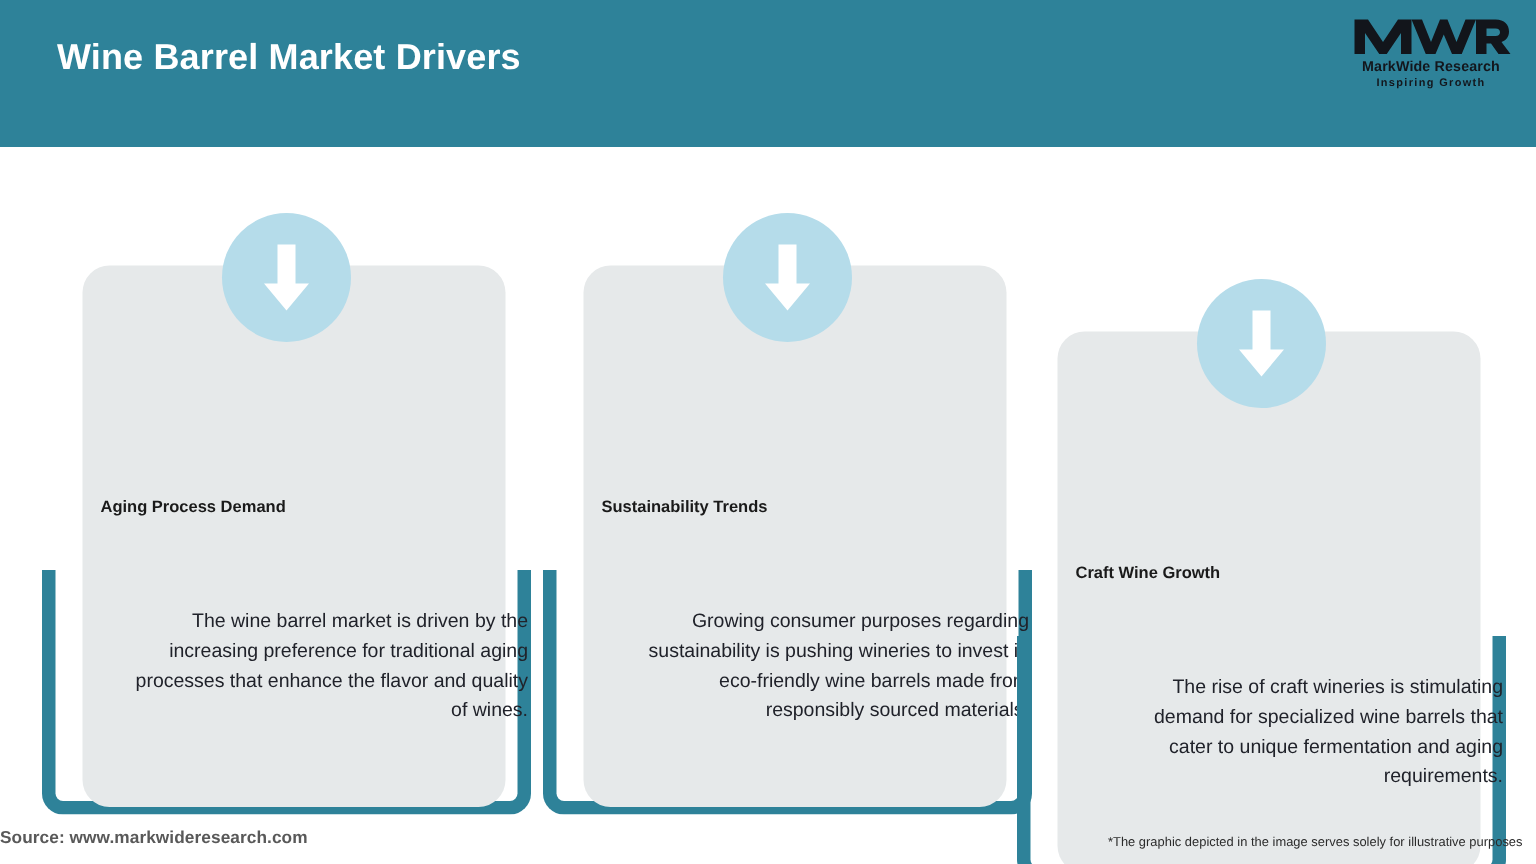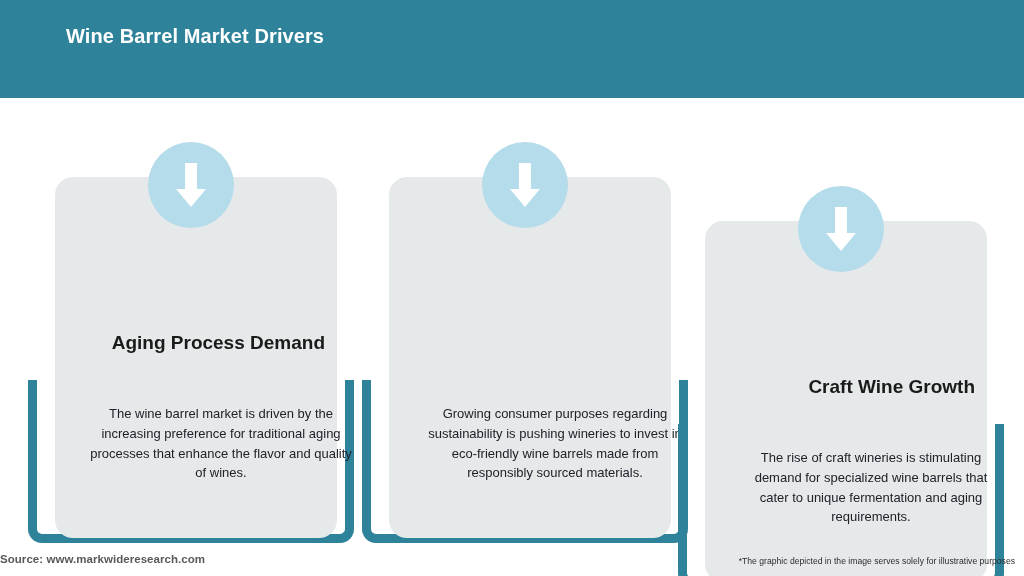--- a/index.html
+++ b/index.html
@@ -22,26 +22,25 @@
     top: 0;
     width: 1024px;
     height: 98px;
     background: #2e8299;
     box-sizing: border-box;
   }
   .header-title {
     position: absolute;
     left: 38px;
     top: 25px;
-    font-size: 20px;
+    font-size: 24px;
     font-weight: bold;
     color: #ffffff;
     letter-spacing: 0.1px;
     white-space: nowrap;
-    margin-left: 28px;
   }
 
   
   .logo {
     position: absolute;
     right: 16px;
     top: 9px;
     width: 108px;
     height: 52px;
   }
@@ -142,35 +141,35 @@
     width: 42px;
     height: 50px;
     display: block;
   }
 
   .card-title {
     position: absolute;
     left: 12px;
     top: 155px;
     width: 258px;
-    text-align: right;
-    font-size: 19px;
+    text-align: left;
+    font-size: 11px;
     font-weight: bold;
     color: #1a1a1a;
     line-height: 1.2;
   }
   .card-body {
     position: absolute;
     left: 35px;
     top: 227px;
     width: 262px;
     font-size: 13px;
     color: #20222a;
     line-height: 1.52;
-    text-align: center;
+    text-align: right;
   }
 
   
   .source {
     position: absolute;
     left: 0;
     top: 553px;
     width: 1024px;
     text-align: left;
     font-size: 11.5px;
@@ -188,40 +187,50 @@
     white-space: nowrap;
     letter-spacing: 0.01px;
   }
 </style>
 </head>
 <body>
 
 <div class="header">
   <div class="header-title">Wine Barrel Market Drivers</div>
 
+  <div class="logo">
+    <svg class="logo-mark" viewBox="0 0 108 30">
+      <path d="M3 27 L3 4 L12 4 L22 19 L32 4 L41 4 L41 27 L34 27 L34 13 L24.5 27 L19.5 27 L10 13 L10 27 Z" fill="#12151b"></path>
+      <path d="M41 4 L48 4 L54 19 L60 4 L65 4 L71 19 L77 4 L84 4 L74.5 27 L68 27 L62.5 14 L57 27 L50.5 27 Z" fill="#12151b"></path>
+      <path d="M84 27 L84 4 L97 4 C103 4 106 7.5 106 12 C106 15.5 104 18 101 19 L107 27 L99 27 L94 20 L91 20 L91 27 Z M91 10 L91 15 L97 15 C99 15 100 14 100 12.5 C100 11 99 10 97 10 Z" fill="#12151b"></path>
+    </svg>
+    <div class="logo-name">MarkWide Research</div>
+    <div class="logo-tagline">Inspiring Growth</div>
+  </div>
 </div>
 
 <div class="cards">
 
   <div class="card-wrap c0">
     <div class="bracket"></div>
     <div class="card">
       <div class="card-title">Aging Process Demand</div>
       <div class="card-body">The wine barrel market is driven by the increasing preference for traditional aging processes that enhance the flavor and quality of wines.</div>
     </div>
     <div class="icon-circle">
       <svg viewBox="0 0 42 50">
         <path d="M15 3 L27 3 L27 29 L36 29 L21 47 L6 29 L15 29 Z" fill="#ffffff"></path>
       </svg>
     </div>
   </div>
 
   <div class="card-wrap c1">
     <div class="bracket"></div>
     <div class="card">
+      <div class="card-title">Sustainability Trends</div>
       <div class="card-body">Growing consumer purposes regarding sustainability is pushing wineries to invest in eco-friendly wine barrels made from responsibly sourced materials.</div>
     </div>
     <div class="icon-circle">
       <svg viewBox="0 0 42 50">
         <path d="M15 3 L27 3 L27 29 L36 29 L21 47 L6 29 L15 29 Z" fill="#ffffff"></path>
       </svg>
     </div>
   </div>
 
   <div class="card-wrap c2">

